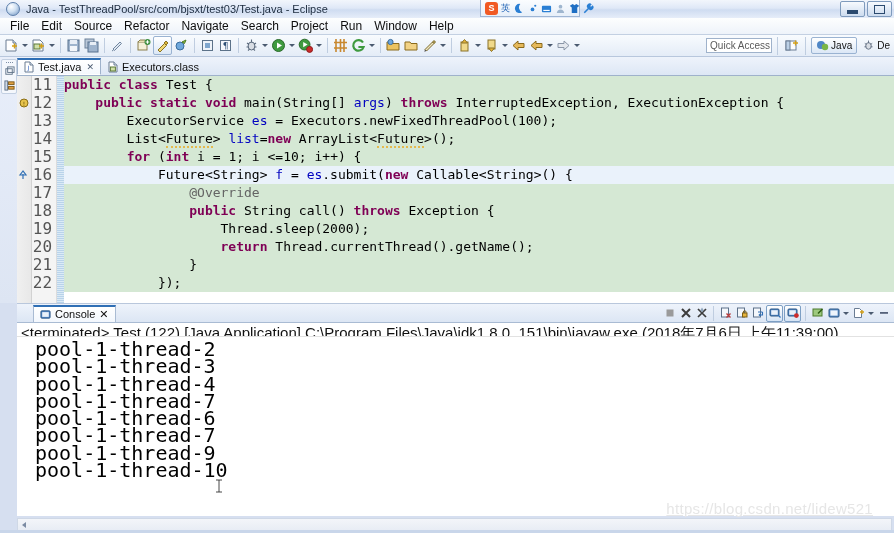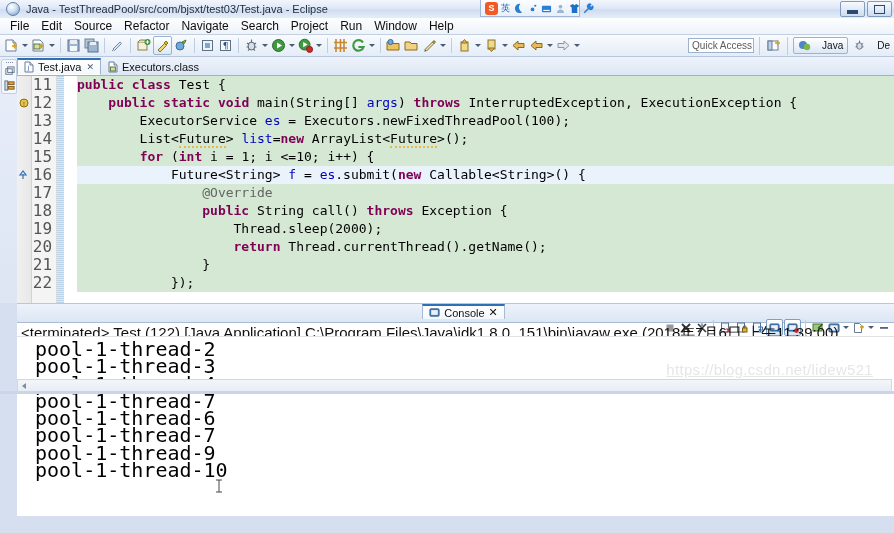--- a/index.html
+++ b/index.html
@@ -3,21 +3,21 @@
 <meta charset="utf-8">
 <style>
   html,body{margin:0;padding:0;}
   body{
     width:894px;height:533px;overflow:hidden;
     font-family:"Liberation Sans",sans-serif;
     font-size:11px;color:#000;
     background:#d6dff0;
     -webkit-font-smoothing:antialiased;
   }
-  .app{position:relative;width:894px;height:394px;}
+  .app{position:relative;width:894px;height:533px;}
 
   
   .titlebar{
     position:absolute;left:0;top:0;width:894px;height:18px;
     background:linear-gradient(to bottom,#f2f6fc 0%,#dfe8f7 45%,#cfdcf1 55%,#e6edf9 100%);
     border-bottom:1px solid #a8bad4;
     display:flex;align-items:center;
   }
   .title-icon{
     width:12px;height:12px;border-radius:50%;
@@ -71,21 +71,21 @@
   .tb svg{display:block;}
   .arrow{width:8px;height:17px;display:flex;align-items:center;justify-content:center;flex:none;}
   .arrow::after{content:"";border-left:3px solid transparent;border-right:3px solid transparent;border-top:3px solid #4a5a70;display:block;}
   .sep{width:1px;height:15px;background:#bfcde0;margin:0 3px;flex:none;}
   .qa{
     margin-left:auto;width:66px;height:15px;background:#fff;border:1px solid #9fb2cb;
     font-size:10px;color:#5a5a5a;display:flex;align-items:center;padding-left:3px;box-sizing:border-box;
   }
   .persp-sep{width:1px;height:18px;background:#bfcde0;margin:0 4px;flex:none;}
   .persp{
-    height:17px;display:flex;align-items:center;gap:11px;padding:0 4px;box-sizing:border-box;
+    height:17px;display:flex;align-items:center;gap:2px;padding:0 4px;box-sizing:border-box;
     font-size:10px;color:#111;flex:none;
   }
   .persp.active{border:1px solid #9ab3d2;background:linear-gradient(to bottom,#ffffff,#dbe7f6);border-radius:2px;}
 
   
   .leftbar{
     position:absolute;left:0;top:57px;width:17px;height:246px;
     background:linear-gradient(to bottom,#e8eefa,#dde5f3);
     border-right:1px solid #b9c7dc;
   }
@@ -146,21 +146,21 @@
   .fld{color:#0000c0;}
   .warnu{border-bottom:2px dotted #e5b94e;}
 
   
   .console{
     position:absolute;left:17px;top:303px;width:877px;height:212px;
     background:#fff;border-top:1px solid #b9c7dc;
   }
   .cons-tabrow{
     height:18px;background:linear-gradient(to bottom,#eef3fb,#dce6f4);
-    display:flex;align-items:center;border-bottom:1px solid #a9bbd3;flex-direction:column;
+    display:flex;align-items:center;border-bottom:1px solid #a9bbd3;
   }
   .cons-tab{
     height:17px;display:flex;align-items:center;gap:4px;padding:0 6px;box-sizing:border-box;
     font-size:11px;color:#111;background:linear-gradient(to bottom,#ffffff,#f2f7fd);
     border:1px solid #a9bbd3;border-bottom:none;border-top:2px solid #2f6fb5;margin-left:16px;
   }
   .cons-tools{margin-left:auto;display:flex;align-items:center;gap:1px;padding-right:3px;}
   .ct{width:15px;height:15px;display:flex;align-items:center;justify-content:center;flex:none;border-radius:2px;}
   .ct.on{border:1px solid #7d9fc4;background:linear-gradient(to bottom,#ffffff,#d5e4f5);}
   .cons-status{
@@ -501,21 +501,21 @@
         <div class="ln">17</div>
         <div class="ln">18</div>
         <div class="ln">19</div>
         <div class="ln">20</div>
         <div class="ln">21</div>
         <div class="ln">22</div>
       </div>
 
       <div class="code-area">
         <div class="mark-col"></div>
-        <div style="position:relative;padding-left:20px">
+        <div style="position:relative;padding-left:7px">
           <div class="line hl"><span class="kw">public</span> <span class="kw">class</span> Test {</div>
           <div class="line hl">    <span class="kw">public</span> <span class="kw">static</span> <span class="kw">void</span> main(String[] <span class="fld">args</span>) <span class="kw">throws</span> InterruptedException, ExecutionException {</div>
           <div class="line hl">        ExecutorService <span class="fld">es</span> = Executors.<span class="it">newFixedThreadPool</span>(100);</div>
           <div class="line hl">        List&lt;<span class="warnu">Future</span>&gt; <span class="fld">list</span>=<span class="kw">new</span> ArrayList&lt;<span class="warnu">Future</span>&gt;();</div>
           <div class="line hl">        <span class="kw">for</span> (<span class="kw">int</span> i = 1; i &lt;=10; i++) {</div>
           <div class="line cur">            Future&lt;String&gt; <span class="fld">f</span> = <span class="fld">es</span>.submit(<span class="kw">new</span> Callable&lt;String&gt;() {</div>
           <div class="line hl">                <span class="an">@Override</span></div>
           <div class="line hl">                <span class="kw">public</span> String call() <span class="kw">throws</span> Exception {</div>
           <div class="line hl">                    Thread.<span class="it">sleep</span>(2000);</div>
           <div class="line hl">                    <span class="kw">return</span> Thread.<span class="it">currentThread</span>().getName();</div>

